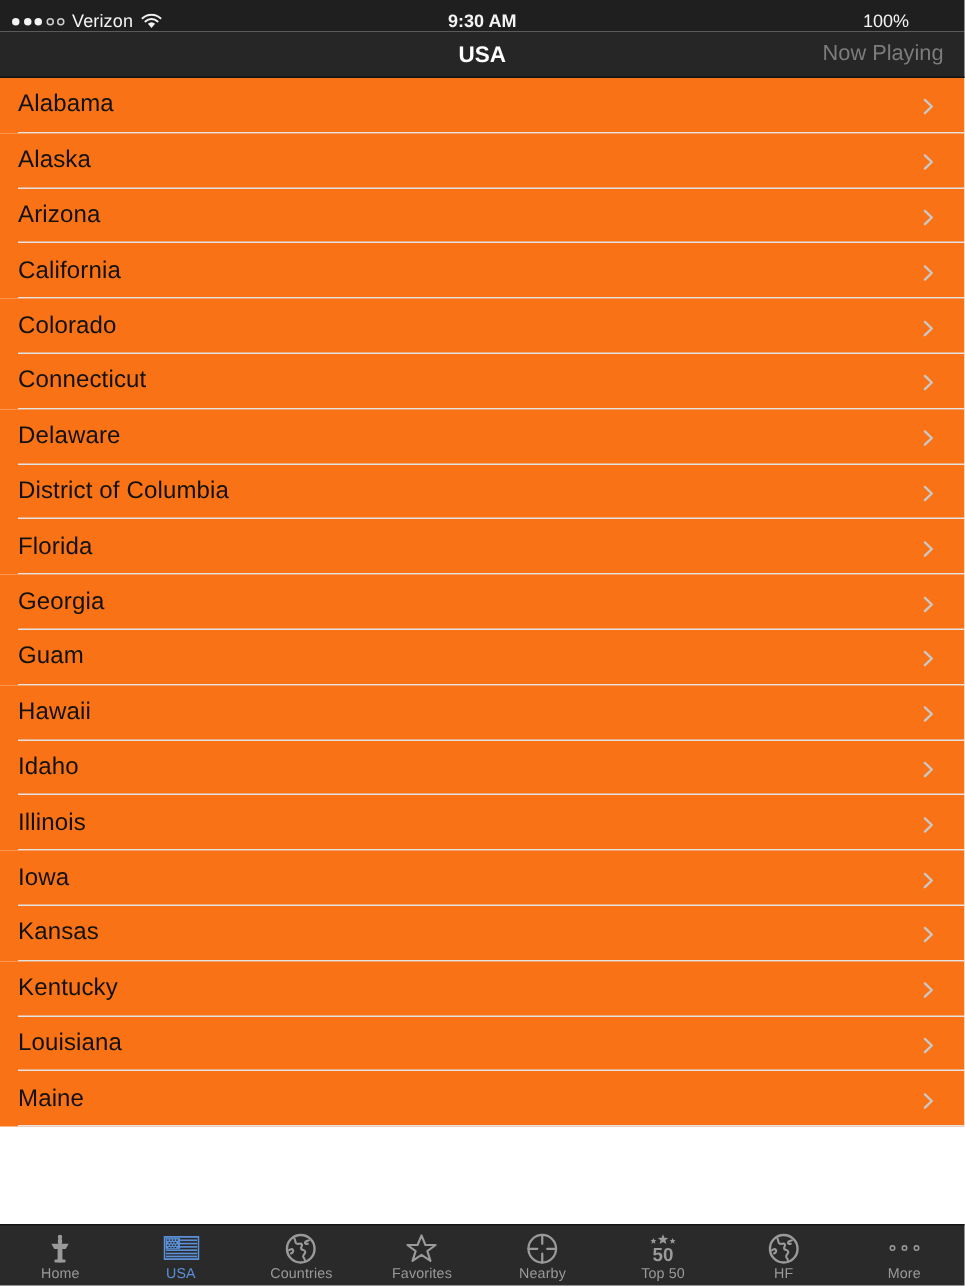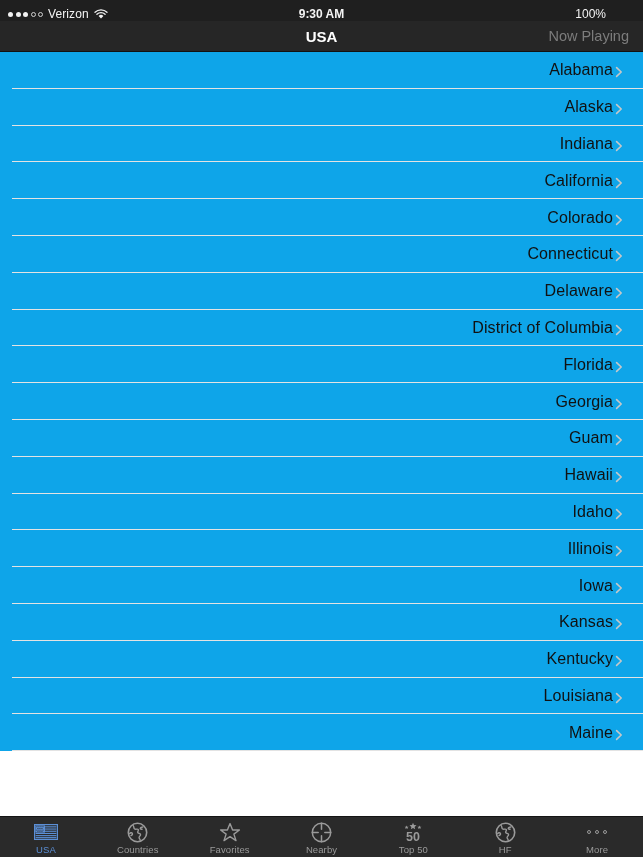--- a/index.html
+++ b/index.html
@@ -131,22 +131,21 @@
     position: relative;
   }
   .row {
     height: 36.8px;
     box-sizing: border-box;
     display: flex;
     align-items: center;
     padding-left: 12px;
     padding-right: 10px;
     position: relative;
-    background: #0ea5e9;
-    text-align: right;
+    background: #f97316;
   }
   .row::after {
     content: "";
     position: absolute;
     left: 12px; right: 0; bottom: 0;
     height: 1px;
     background: #e3e3e3;
   }
   .row-label {
     font-size: 16px;
@@ -250,21 +249,21 @@
             <path d="M3.6 1.6 L8.2 6 L3.6 10.4" fill="none" stroke="#c8c8c8" stroke-width="1.6" stroke-linecap="round" stroke-linejoin="round"></path>
           </svg></span>
       </div>
       <div class="row">
         <span class="row-label">Alaska</span>
         <span class="chevron"><svg width="12" height="12" viewBox="0 0 12 12">
             <path d="M3.6 1.6 L8.2 6 L3.6 10.4" fill="none" stroke="#c8c8c8" stroke-width="1.6" stroke-linecap="round" stroke-linejoin="round"></path>
           </svg></span>
       </div>
       <div class="row">
-        <span class="row-label">Indiana</span>
+        <span class="row-label">Arizona</span>
         <span class="chevron"><svg width="12" height="12" viewBox="0 0 12 12">
             <path d="M3.6 1.6 L8.2 6 L3.6 10.4" fill="none" stroke="#c8c8c8" stroke-width="1.6" stroke-linecap="round" stroke-linejoin="round"></path>
           </svg></span>
       </div>
       <div class="row">
         <span class="row-label">California</span>
         <span class="chevron"><svg width="12" height="12" viewBox="0 0 12 12">
             <path d="M3.6 1.6 L8.2 6 L3.6 10.4" fill="none" stroke="#c8c8c8" stroke-width="1.6" stroke-linecap="round" stroke-linejoin="round"></path>
           </svg></span>
       </div>
@@ -354,20 +353,32 @@
       </div>
       <div class="row">
         <span class="row-label">Maine</span>
         <span class="chevron"><svg width="12" height="12" viewBox="0 0 12 12">
             <path d="M3.6 1.6 L8.2 6 L3.6 10.4" fill="none" stroke="#c8c8c8" stroke-width="1.6" stroke-linecap="round" stroke-linejoin="round"></path>
           </svg></span>
       </div>
     </div>
 
   <div class="tabbar" id="tab-bar">
+      <div class="tab">
+        <div class="tab-icon">
+          <svg width="20" height="21" viewBox="0 0 20 21">
+            <rect x="8.4" y="8" width="3.2" height="11.5" rx="0.6" fill="#9a9a9a"></rect>
+            <path d="M4.2 7.2 L15.8 7.2 L13.8 10.6 L6.2 10.6 Z" fill="#9a9a9a"></path>
+            <rect x="8.6" y="3.6" width="2.8" height="3.8" rx="1" fill="#9a9a9a"></rect>
+            <circle cx="10" cy="2.6" r="1.5" fill="#9a9a9a"></circle>
+            <rect x="6.3" y="17.6" width="7.4" height="2" rx="0.8" fill="#9a9a9a"></rect>
+          </svg>
+        </div>
+        <div class="tab-label">Home</div>
+      </div>
       <div class="tab active">
         <div class="tab-icon">
           <svg width="24" height="16" viewBox="0 0 24 16">
             <rect x="0.6" y="0.6" width="22.8" height="14.8" fill="none" stroke="#5b8fd6" stroke-width="1.2"></rect>
             <g fill="#5b8fd6">
               <rect x="1.6" y="2.3" width="20.8" height="1.1"></rect>
               <rect x="1.6" y="4.5" width="20.8" height="1.1"></rect>
               <rect x="1.6" y="6.7" width="20.8" height="1.1"></rect>
               <rect x="1.6" y="8.9" width="20.8" height="1.1"></rect>
               <rect x="1.6" y="11.1" width="20.8" height="1.1"></rect>

